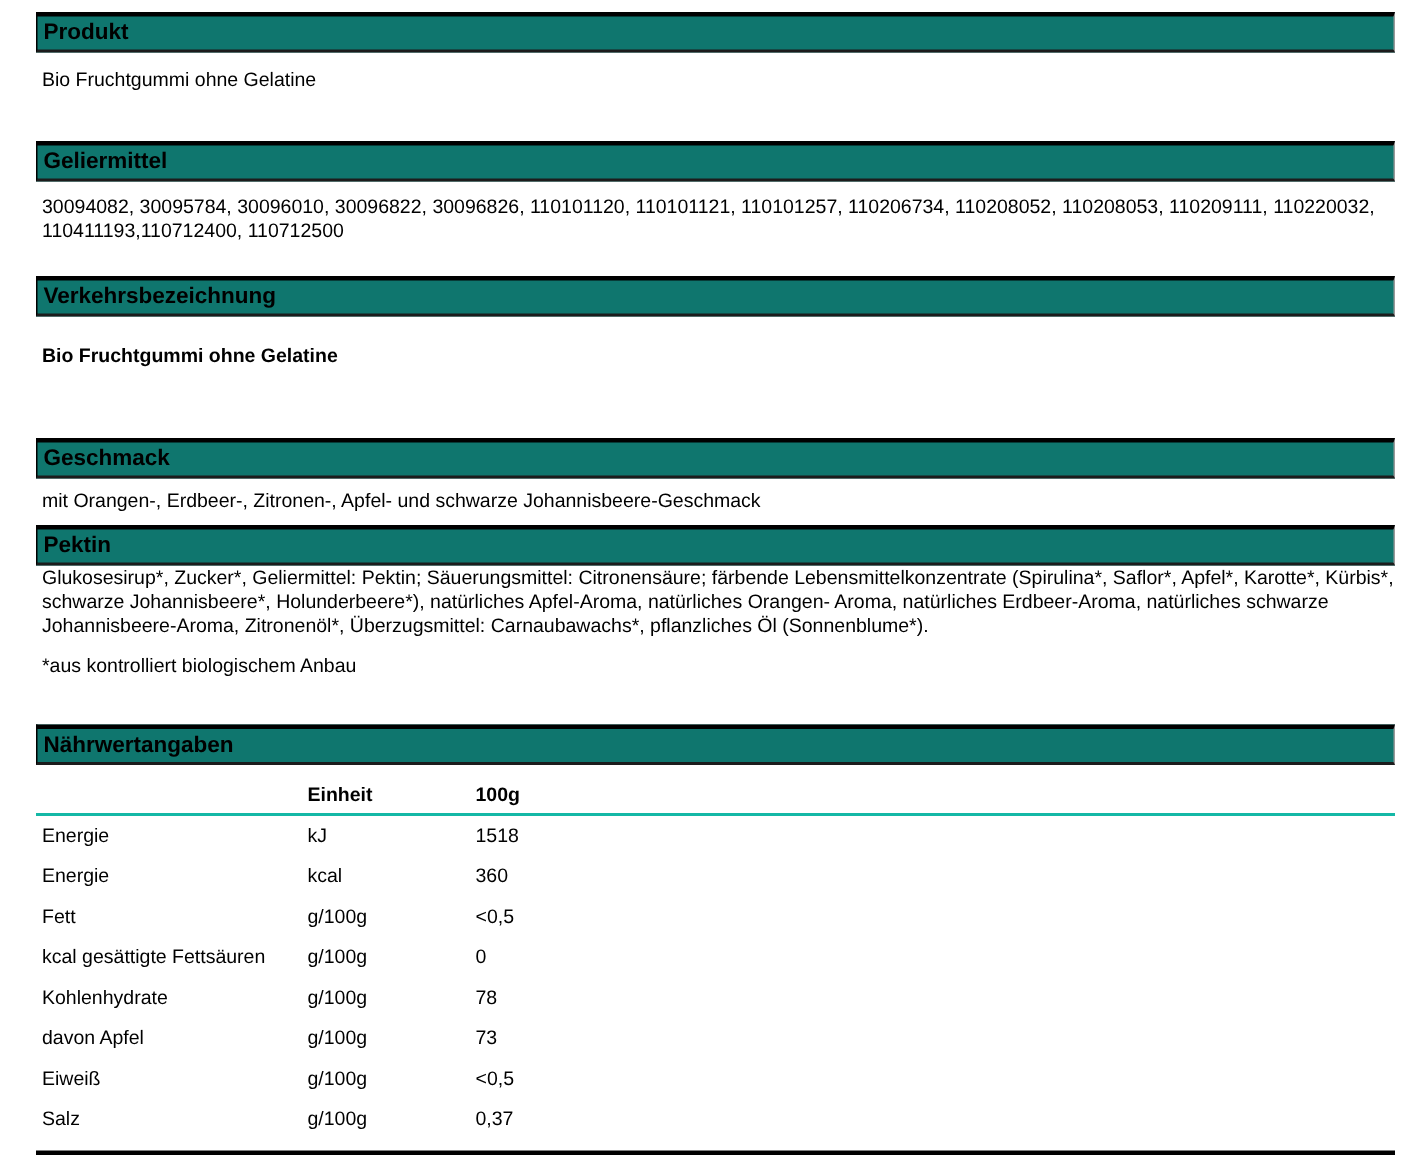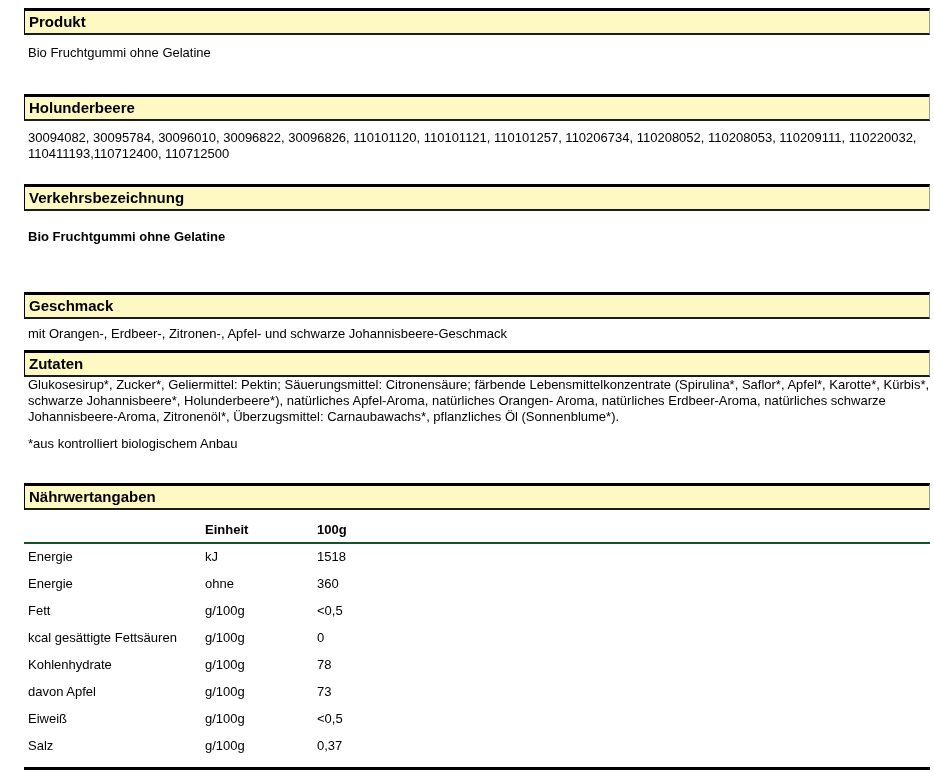--- a/index.html
+++ b/index.html
@@ -8,21 +8,21 @@
     background: #ffffff;
     font-family: "Liberation Sans", sans-serif;
     color: #000000;
   }
   .page {
     position: relative;
     width: 906px;
     margin: 8px 4px 0 24px;
   }
   .section-header {
-    background: #fef9c3;
+    background: #0f766e;
     border-top: 3px solid #000000;
     border-bottom: 2px solid #1c1c1c;
     border-left: 1px solid #000000;
     border-right: 1px solid #9a9a9a;
     font-size: 15px;
     font-weight: bold;
     line-height: 17px;
     padding: 2px 4px 3px 4px;
   }
   .body-text {
@@ -41,21 +41,21 @@
   
   .ntable { width: 100%; font-size: 13px; }
   .nrow {
     display: grid;
     grid-template-columns: 181px 112px 55px 1fr;
     align-items: start;
   }
   .nhead {
     font-weight: bold;
     padding: 12px 0 4px 0;
-    border-bottom: 2px solid #14532d;
+    border-bottom: 2px solid #14b8a6;
   }
   .ndata { padding: 5px 0 6px 0; }
   .c1 { padding-left: 4px; max-width: 155px; line-height: 16px; }
   .c2 { line-height: 16px; }
   .c3 { line-height: 16px; }
   .nbottom {
     border-bottom: 3px solid #000000;
     height: 7px;
   }
 </style>
@@ -63,36 +63,36 @@
 <body>
 
 <div class="page">
 
   <section>
     <div class="section-header">Produkt</div>
     <p class="body-text m-produkt">Bio Fruchtgummi ohne Gelatine</p>
   </section>
 
   <section>
-    <div class="section-header">Holunderbeere</div>
+    <div class="section-header">Geliermittel</div>
     <p class="body-text m-artikel">30094082, 30095784, 30096010, 30096822, 30096826, 110101120, 110101121, 110101257, 110206734, 110208052, 110208053, 110209111, 110220032, 110411193,110712400, 110712500</p>
   </section>
 
   <section>
     <div class="section-header">Verkehrsbezeichnung</div>
     <p class="body-text m-verkehr">Bio Fruchtgummi ohne Gelatine</p>
   </section>
 
   <section>
     <div class="section-header">Geschmack</div>
     <p class="body-text m-geschmack">mit Orangen-, Erdbeer-, Zitronen-, Apfel- und schwarze Johannisbeere-Geschmack</p>
   </section>
 
   <section>
-    <div class="section-header">Zutaten</div>
+    <div class="section-header">Pektin</div>
     <p class="body-text m-zutaten">Glukosesirup*, Zucker*, Geliermittel: Pektin; Säuerungsmittel: Citronensäure; färbende Lebensmittelkonzentrate (Spirulina*, Saflor*, Apfel*, Karotte*, Kürbis*, schwarze Johannisbeere*, Holunderbeere*), natürliches Apfel-Aroma, natürliches Orangen- Aroma, natürliches Erdbeer-Aroma, natürliches schwarze Johannisbeere-Aroma, Zitronenöl*, Überzugsmittel: Carnaubawachs*, pflanzliches Öl (Sonnenblume*).</p>
     <p class="body-text m-footnote">*aus kontrolliert biologischem Anbau</p>
   </section>
 
   <section>
     <div class="section-header">Nährwertangaben</div>
 
     <div class="ntable">
       <div class="nrow nhead">
         <div class="c1"></div>
@@ -100,21 +100,21 @@
         <div class="c3">100g</div>
       </div>
 
       <div class="nrow ndata">
         <div class="c1">Energie</div>
         <div class="c2">kJ</div>
         <div class="c3">1518</div>
       </div>
       <div class="nrow ndata">
         <div class="c1">Energie</div>
-        <div class="c2">ohne</div>
+        <div class="c2">kcal</div>
         <div class="c3">360</div>
       </div>
       <div class="nrow ndata">
         <div class="c1">Fett</div>
         <div class="c2">g/100g</div>
         <div class="c3">&lt;0,5</div>
       </div>
       <div class="nrow ndata">
         <div class="c1">kcal gesättigte Fettsäuren</div>
         <div class="c2">g/100g</div>

